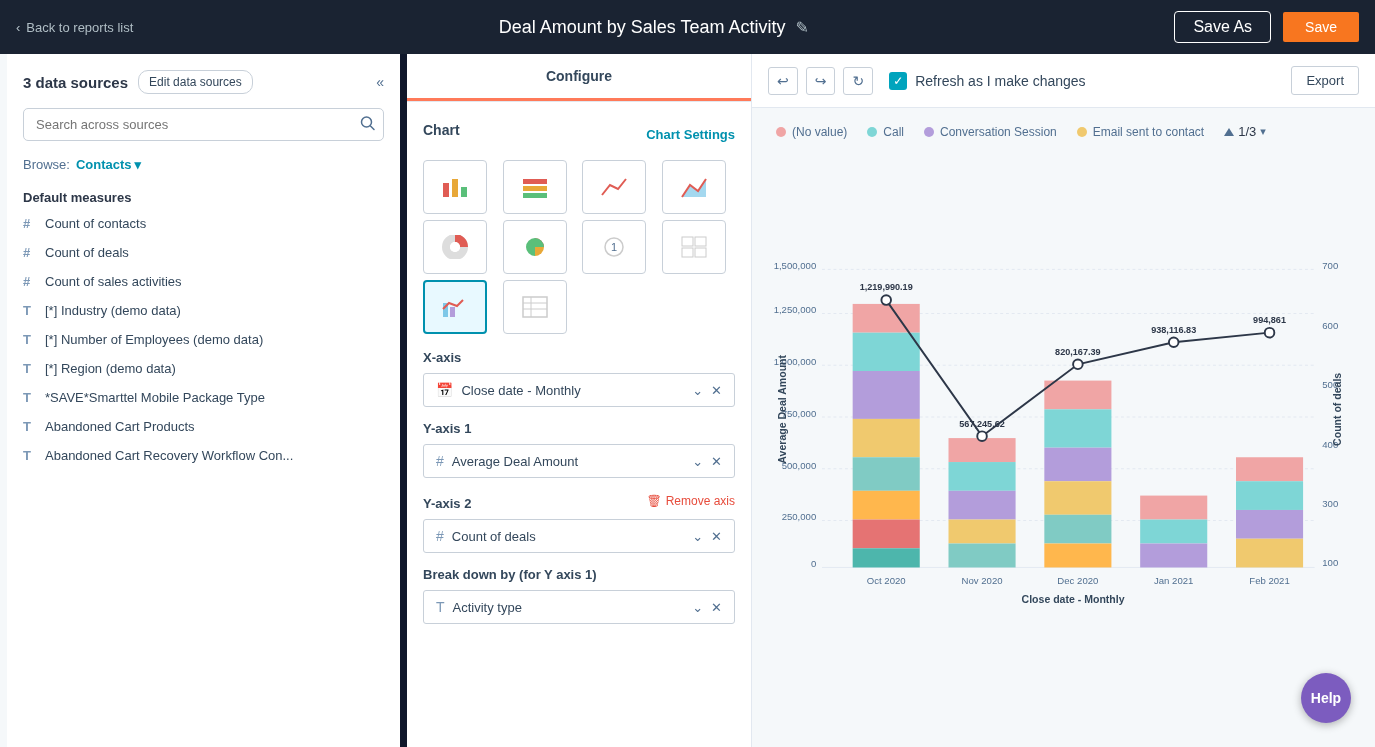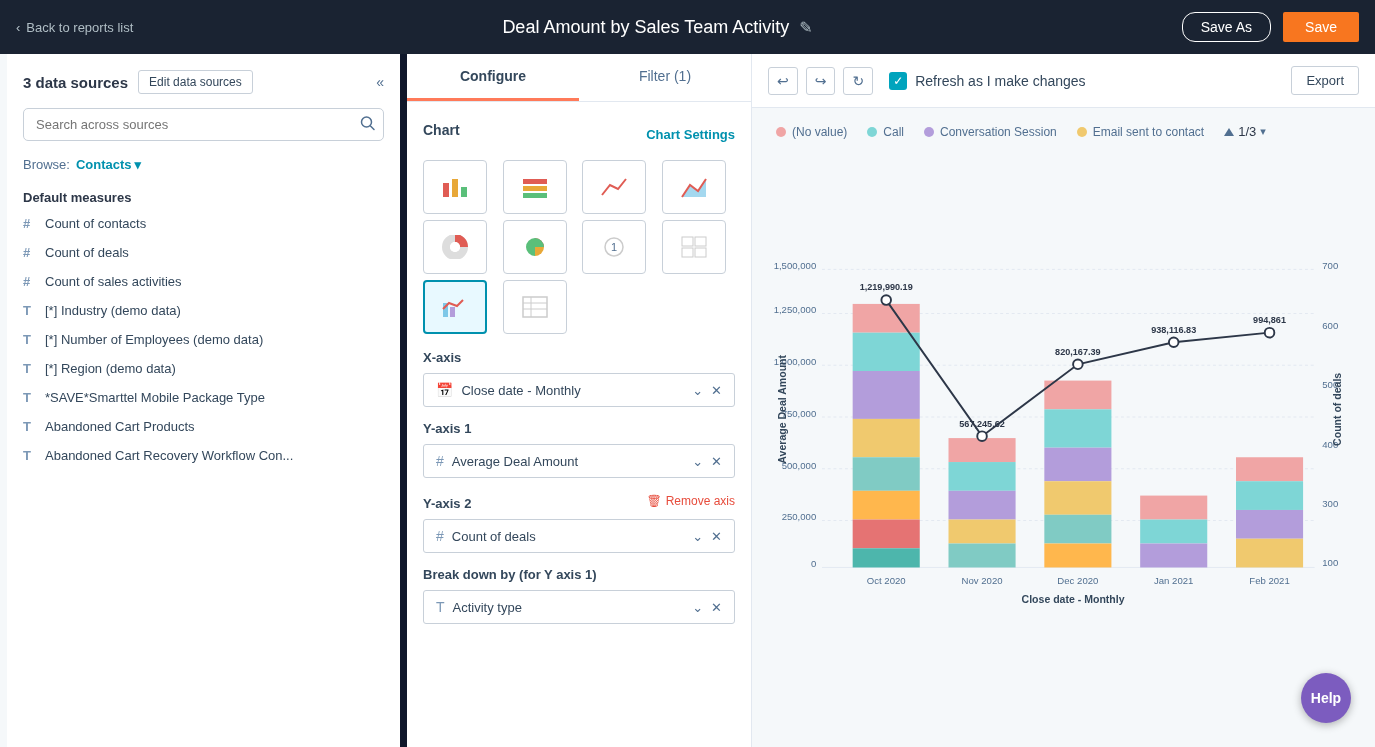--- a/index.html
+++ b/index.html
@@ -35,23 +35,23 @@
       align-items: center;
       justify-content: center;
       gap: 10px;
     }
     .edit-icon { cursor: pointer; color: #b0bec5; font-size: 16px; }
     .btn-save-as {
       background: transparent;
       border: 1px solid #fff;
       color: #fff;
       padding: 6px 18px;
-      border-radius: 13px;
-      cursor: pointer;
-      font-size: 14px;
+      border-radius: 4px;
+      cursor: pointer;
+      font-size: 16px;
       white-space: nowrap;
     }
     .btn-save {
       background: #f8761f;
       border: none;
       color: #fff;
       padding: 7px 22px;
       border-radius: 2px;
       cursor: pointer;
       font-size: 14px;
@@ -80,21 +80,21 @@
       display: flex;
       align-items: center;
       gap: 10px;
     }
     .data-sources-label { font-size: 15px; font-weight: 600; }
     .btn-edit-sources {
       background: #fff;
       border: 1px solid #c8d0d9;
       color: #33475b;
       padding: 4px 10px;
-      border-radius: 3px;
+      border-radius: 10px;
       cursor: pointer;
       font-size: 12px;
     }
     .collapse-icon {
       margin-left: auto;
       color: #516f90;
       cursor: pointer;
       font-size: 14px;
     }
     .search-box {
@@ -465,21 +465,20 @@
             <span class="item-prefix">T</span>
             <span>Abandoned Cart Recovery Workflow Con...</span>
           </div>
         </div>
     </div>
   </div>
 
   <div class="middle-panel">
     <div class="tabs-row">
       <div class="tab active" id="tab-configure">Configure</div>
-      <div class="tab" id="tab-filter">Filter (1)</div>
     </div>
     <div class="middle-content">
       <div class="chart-icons-header">
         <span class="section-heading">Chart</span>
         <span class="chart-settings-link">Chart Settings</span>
       </div>
       <div class="chart-grid" id="chart-icon-grid">
 
       <button class="chart-icon-btn">
             <svg width="28" height="24" viewBox="0 0 28 24">

